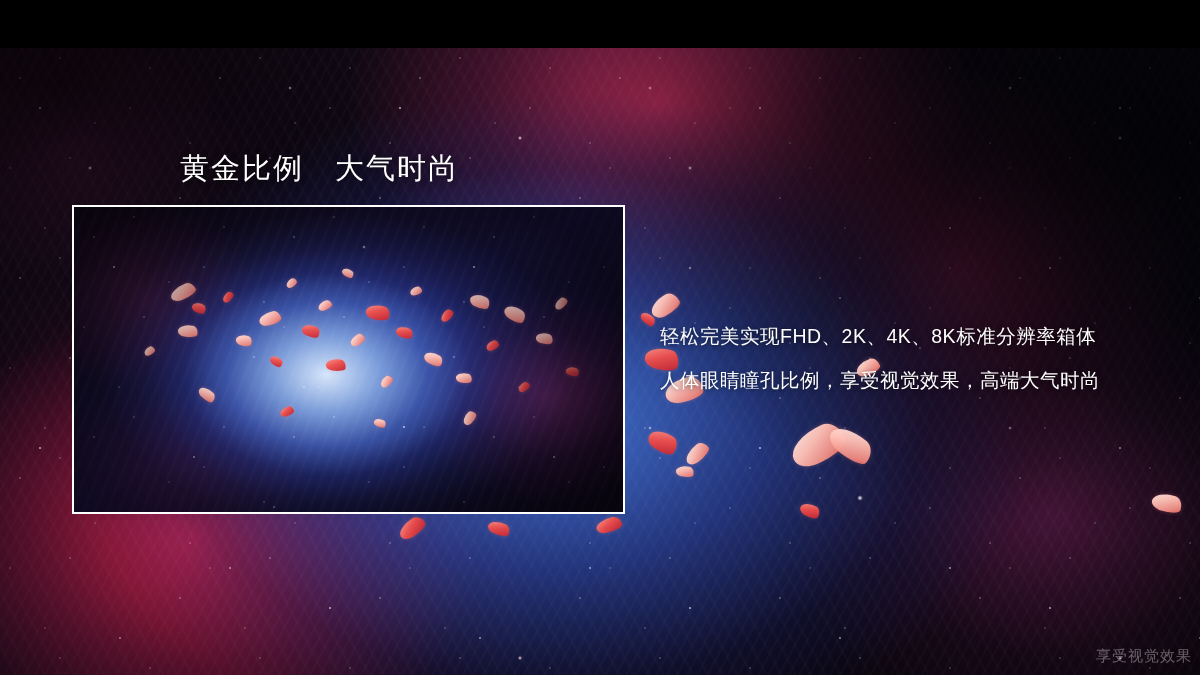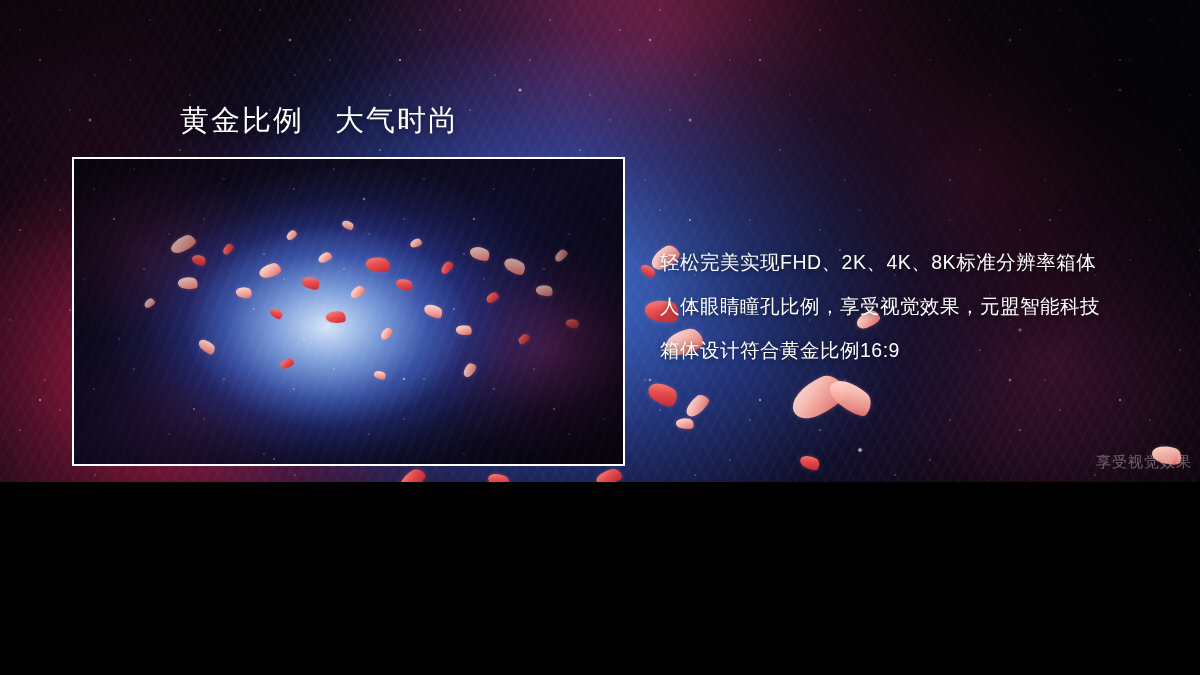--- a/index.html
+++ b/index.html
@@ -8,23 +8,24 @@
     padding: 0;
     background: #000;
   }
   body {
     font-family: "Liberation Sans", "DejaVu Sans", sans-serif;
   }
 
   #slide {
     position: relative;
     width: 1200px;
-    height: 482px;
+    height: 628px;
     overflow: hidden;
     background: #a16207;
+    margin-top: 48px;
   }
 
   
   .bg-base {
     position: absolute;
     inset: 0;
     background:
       radial-gradient(ellipse 620px 430px at 46% 60%, rgba(70,120,220,0.95) 0%, rgba(45,70,165,0.70) 34%, rgba(24,30,90,0.35) 60%, rgba(0,0,0,0) 78%),
       radial-gradient(ellipse 420px 330px at 16% 78%, rgba(215,35,80,0.90) 0%, rgba(150,22,62,0.58) 40%, rgba(60,8,30,0.22) 70%, rgba(0,0,0,0) 86%),
       radial-gradient(ellipse 400px 300px at 55% 9%, rgba(196,46,92,0.80) 0%, rgba(120,28,70,0.45) 45%, rgba(0,0,0,0) 78%),
@@ -167,21 +168,21 @@
     font-size: 29px;
     letter-spacing: 2px;
     color: #ffffff;
     white-space: pre;
     text-shadow: 0 1px 6px rgba(0,0,0,0.55);
   }
 
   #body-copy {
     position: absolute;
     left: 660px;
-    top: 240px;
+    top: 266px;
     width: 500px;
   }
   #body-copy .line {
     font-size: 19.5px;
     line-height: 44px;
     color: #ffffff;
     letter-spacing: .5px;
     white-space: nowrap;
     text-shadow: 0 1px 5px rgba(0,0,0,0.55);
   }
@@ -266,19 +267,18 @@
           <div class="petal pale" style="left: 70px; top: 140px; width: 11px; height: 8px; transform: rotate(-24deg);"></div>
         </div>
       <div class="frame-vignette"></div>
     </div>
   </div>
 
   <div id="headline">黄金比例　大气时尚</div>
 
   <div id="body-copy">
     <div class="line">轻松完美实现FHD、2K、4K、8K标准分辨率箱体</div>
-    <div class="line">人体眼睛瞳孔比例，享受视觉效果，元盟智能科技</div>
-    <div class="line">箱体设计符合黄金比例16:9</div>
+    <div class="line">人体眼睛瞳孔比例，享受视觉效果，高端大气时尚</div>
   </div>
 
   <div id="watermark">享受视觉效果</div>
 
 </div>
 
 </body></html>

